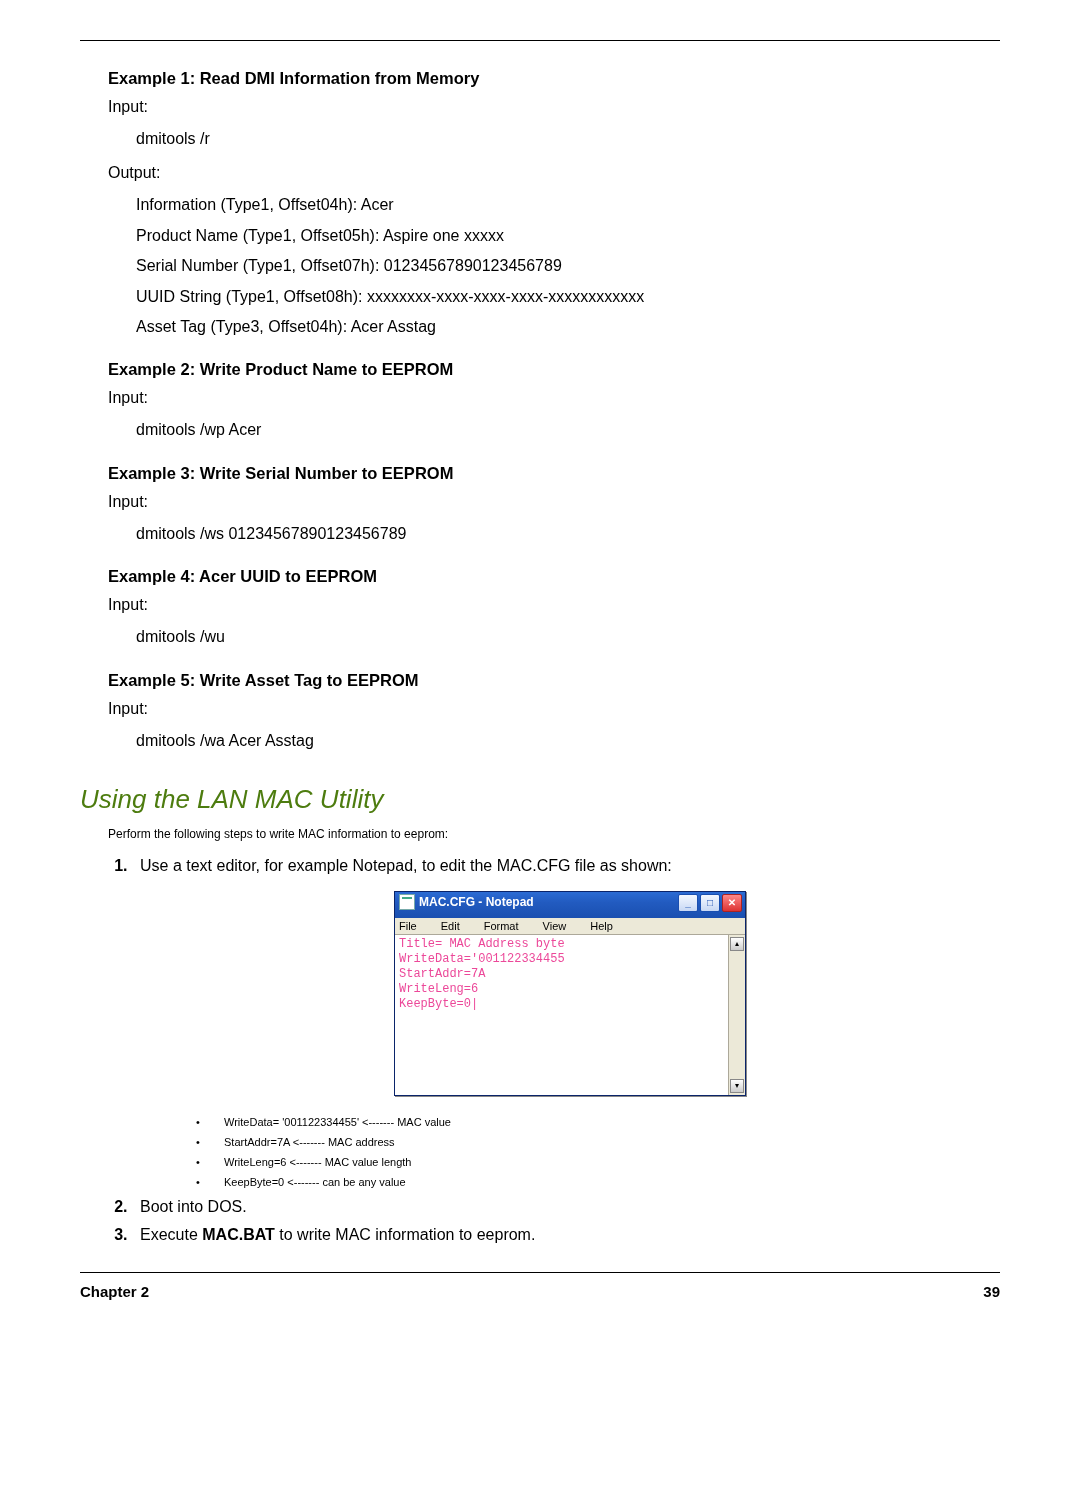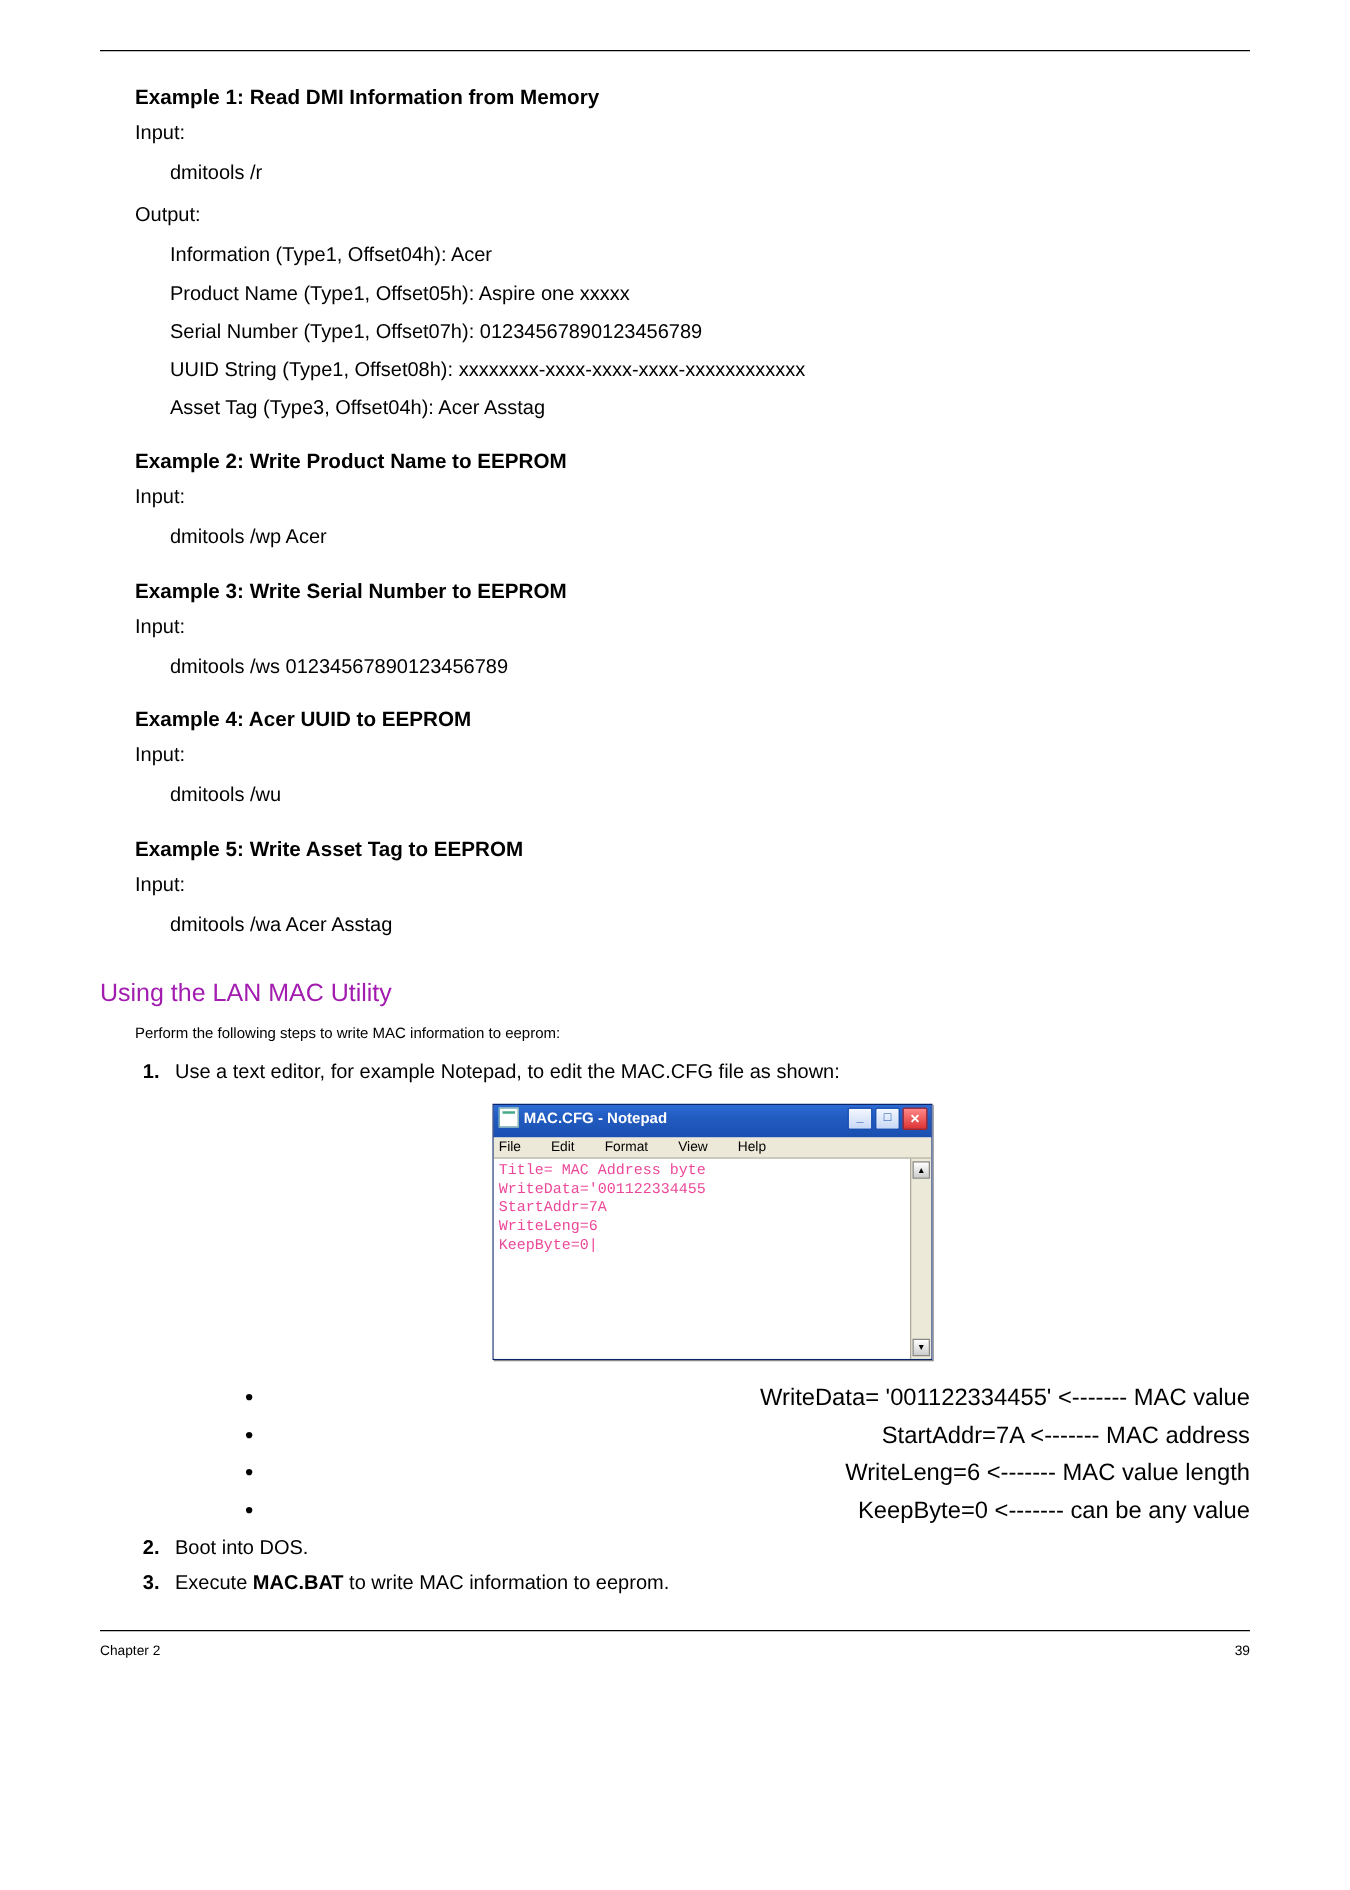--- a/index.html
+++ b/index.html
@@ -19,46 +19,48 @@
     margin-bottom: 28px;
   }
   .bottom-rule {
     border-top: 1.5px solid #000;
     margin-top: 28px;
     margin-bottom: 10px;
   }
   .footer {
     display: flex;
     justify-content: space-between;
-    font-size: 11px;
+    font-size: 15px;
+    font-weight: bold;
   }
   .ex-block { margin-left: 28px; }
   .ex-title {
     font-weight: bold;
     font-size: 16.5px;
     margin-top: 18px;
     margin-bottom: 10px;
   }
   .label {
     font-size: 16px;
     margin-bottom: 8px;
   }
   .cmd {
     font-size: 16px;
     margin-left: 28px;
     margin-bottom: 10px;
     line-height: 1.9;
   }
   .out-lines { margin-left: 28px; font-size:16px; line-height:1.9; margin-bottom:10px;}
   .section-h {
-    font-size: 20px;
-    color: #a21caf;
+    font-size: 26px;
+    color: #4d7c0f;
     font-weight: normal;
     margin-top: 28px;
     margin-bottom: 12px;
+    font-style: italic;
   }
   .intro { font-size:12px; margin-left:28px; margin-bottom:12px;}
   ol.steps { margin-left:28px; padding-left:24px; font-size:16px;}
   ol.steps > li { padding-left:8px; margin-bottom:10px; }
   ol.steps > li::marker { font-weight:bold; }
   .notepad-wrap { display:flex; justify-content:center; margin:16px 0 20px 0;}
   .notepad {
     width: 350px;
     border: 1px solid #0a246a;
     font-family: Tahoma, Arial, sans-serif;
@@ -123,22 +125,21 @@
   .np-arrow{
     width:12px;height:12px;
     background:linear-gradient(#fff,#ccc);
     border:1px solid #888;
     font-size:8px;display:flex;align-items:center;justify-content:center;
   }
   ul.sublist{
     list-style:none;
     margin:6px 0 0 0;
     padding-left:56px;
-    font-size:19px;
-    text-align:right;
+    font-size:11px;
   }
   ul.sublist li{
     position:relative;
     padding-left:28px;
     margin-bottom:8px;
   }
   ul.sublist li::before{
     content:"•";
     position:absolute;
     left:0;

